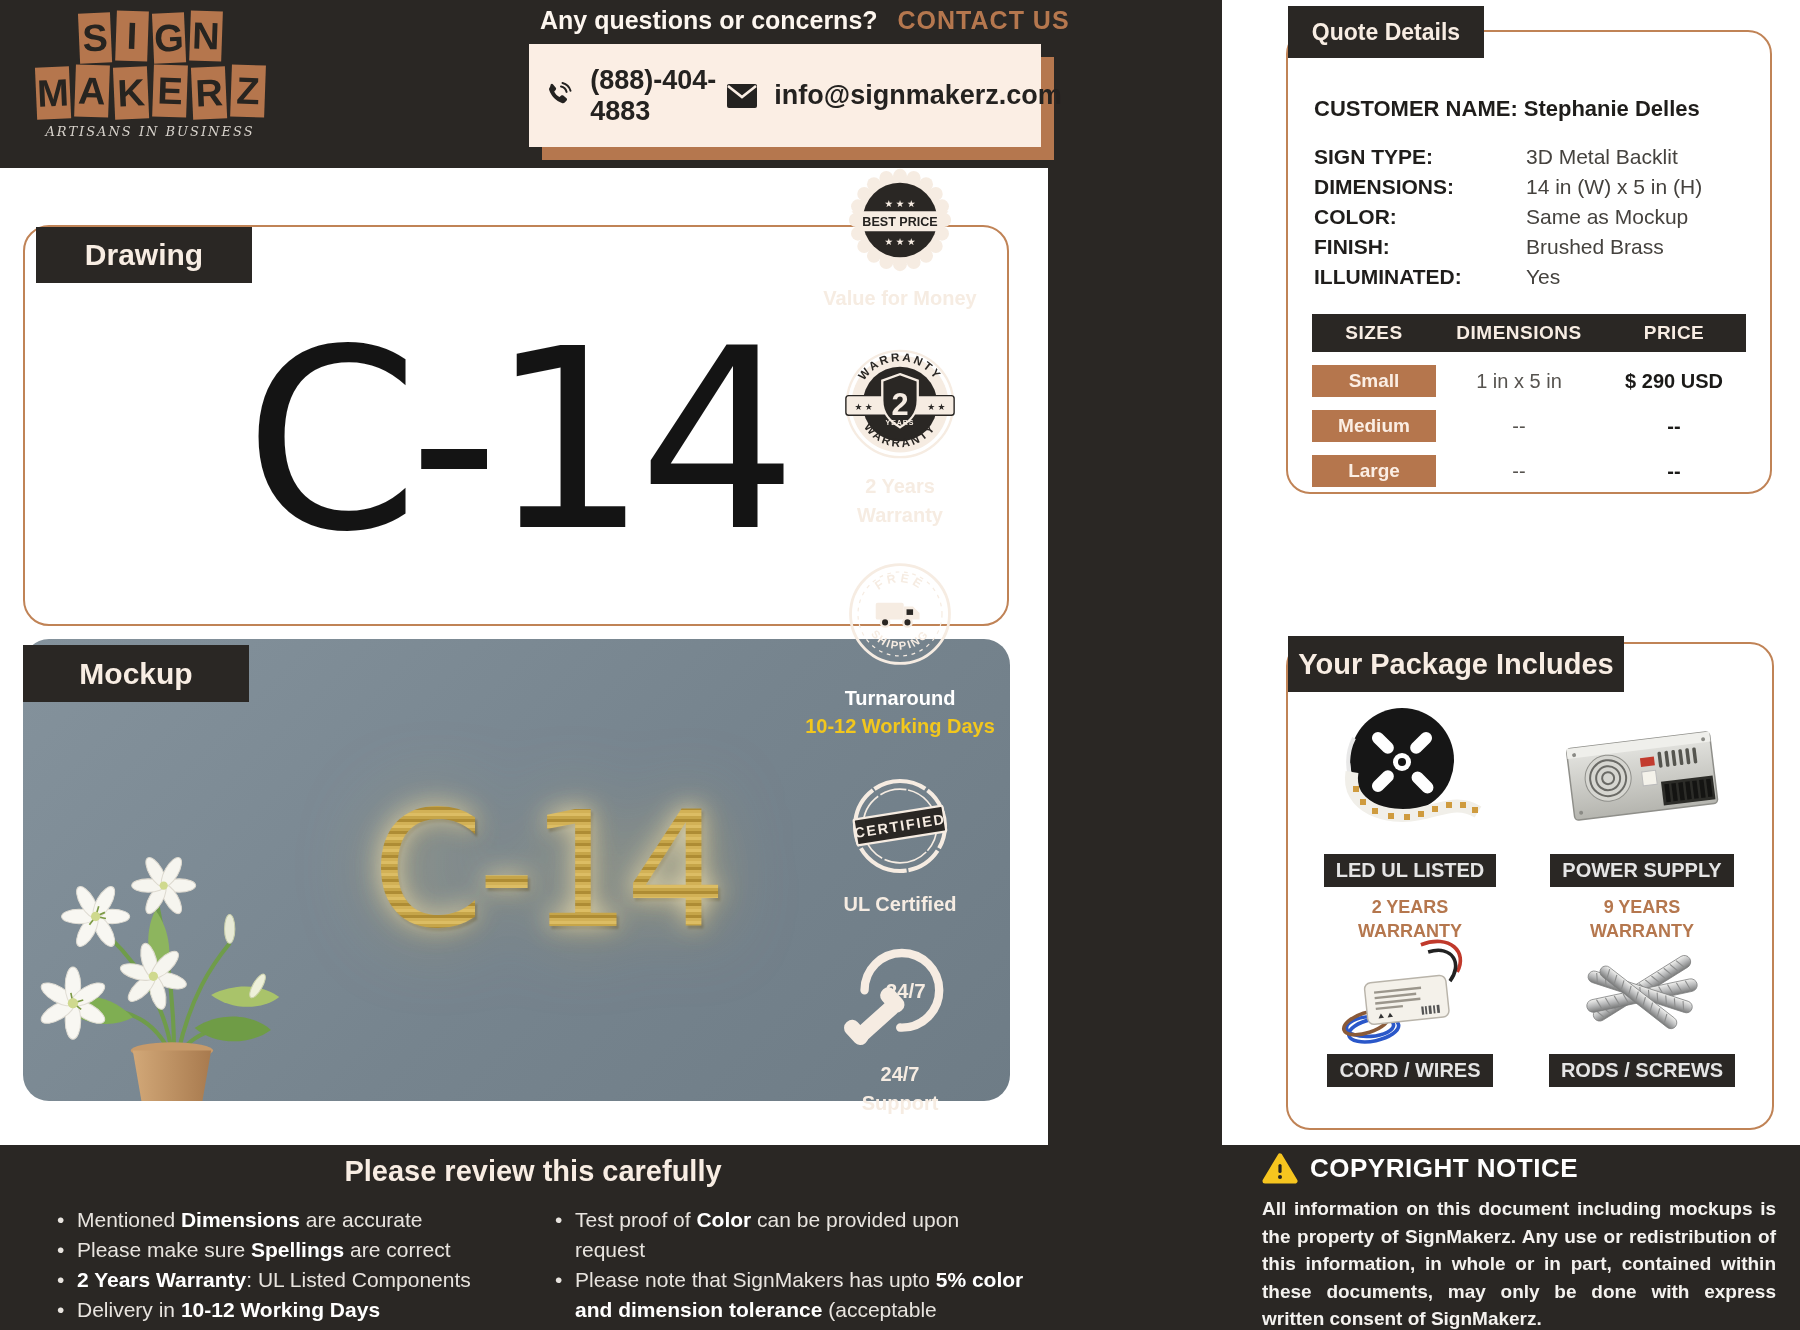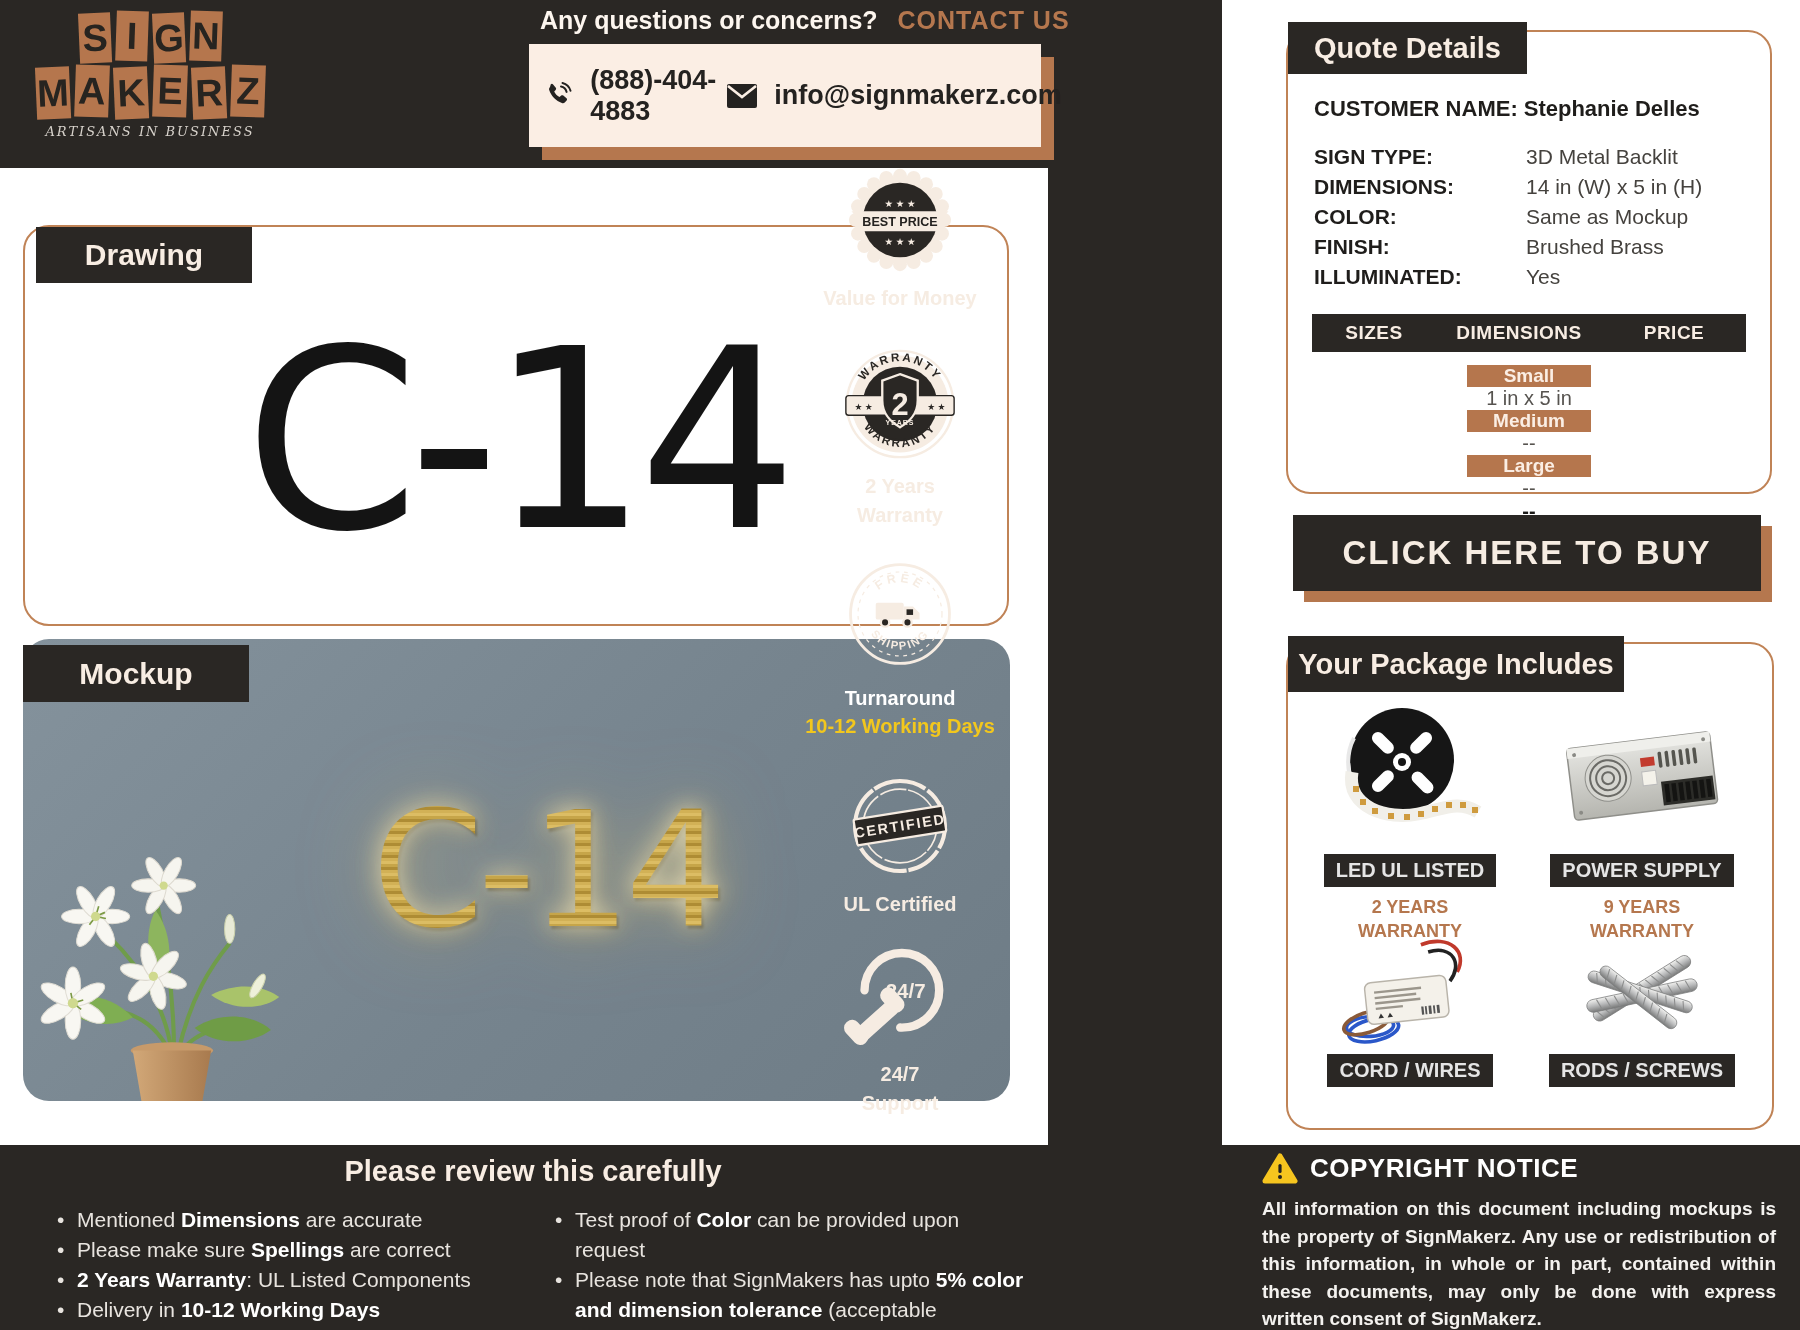--- a/index.html
+++ b/index.html
@@ -59,35 +59,35 @@
 
   
   .strip-item{position:absolute;left:50%;transform:translateX(-50%);}
   .badge-caption{color:#f6ece2;font-weight:700;font-size:20px;text-align:center;
      line-height:1.45;white-space:nowrap;}
   #cap-shipping2{color:#f2c71d;}
 
   
   .tan-panel{border:2px solid #c08356;border-radius:24px;background:#fff;}
   #quote-panel{left:1286px;top:30px;width:482px;height:460px;}
-  #quote-label{left:1288px;top:22px;width:239px;height:52px;font-size:29px;}
+  #quote-label{left:1288px;top:6px;width:196px;height:52px;font-size:23px;}
   #customer-line{left:1314px;top:96px;font-size:22px;font-weight:700;color:#1f1d1b;}
   #customer-line span{margin-right:6px;}
   #quote-rows{left:1314px;top:142px;width:440px;}
   .q-row{position:relative;height:30px;line-height:30px;}
   .q-label{font-weight:700;font-size:21px;color:#1f1d1b;}
   .q-value{position:absolute;left:212px;top:0;font-size:21px;color:#45423e;}
 
   
   #quote-table{left:1312px;top:314px;width:434px;}
   .t-head{display:flex;height:38px;background:#2a2724;color:#f8ede3;
      font-weight:700;font-size:19px;letter-spacing:.5px;}
   .t-head div{display:flex;align-items:center;justify-content:center;}
   .col-size{width:124px;}.col-dim{width:166px;}.col-price{width:144px;text-align:right;}
-  .t-row{display:flex;align-items:center;margin-top:13px;height:32px;flex-direction:column;}
+  .t-row{display:flex;align-items:center;margin-top:13px;height:32px;}
   .size-chip{width:124px;height:32px;background:#b5764d;color:#fbeee4;font-weight:700;
      font-size:19px;display:flex;align-items:center;justify-content:center;}
   .t-dim{width:166px;text-align:center;font-size:20px;color:#56534f;}
   .t-price{width:144px;text-align:center;font-size:20px;font-weight:700;color:#1b1a18;}
 
   
   #buy-button{left:1293px;top:515px;width:468px;height:76px;background:#2a2724;
      box-shadow:11px 11px 0 #b5774e;color:#f6ece2;font-size:33px;font-weight:700;
      letter-spacing:2px;display:flex;align-items:center;justify-content:center;cursor:pointer;}
 
@@ -402,21 +402,20 @@
       <div class="t-dim">--</div>
       <div class="t-price">--</div>
     </div>
     <div class="t-row">
       <div class="size-chip">Large</div>
       <div class="t-dim">--</div>
       <div class="t-price">--</div>
     </div>
   </div>
 
-  <div class="abs" id="buy-button">CLICK HERE TO BUY</div>
 
   <div class="abs tan-panel" id="package-panel"></div>
   <div class="abs section-label" id="package-label">Your Package Includes</div>
 
   <div class="pkg-item" style="left:1300px;top:700px">
     <div class="pkg-img">
       <svg width="200" height="150" viewBox="0 0 200 150">
         <circle cx="92" cy="60" r="52" fill="#161616"></circle>
         <path d="M44 38 A52 52 0 0 0 44 86" fill="none" stroke="#e8e8e8" stroke-width="4"></path>
         <g fill="#ffffff" transform="rotate(45 92 62)">

